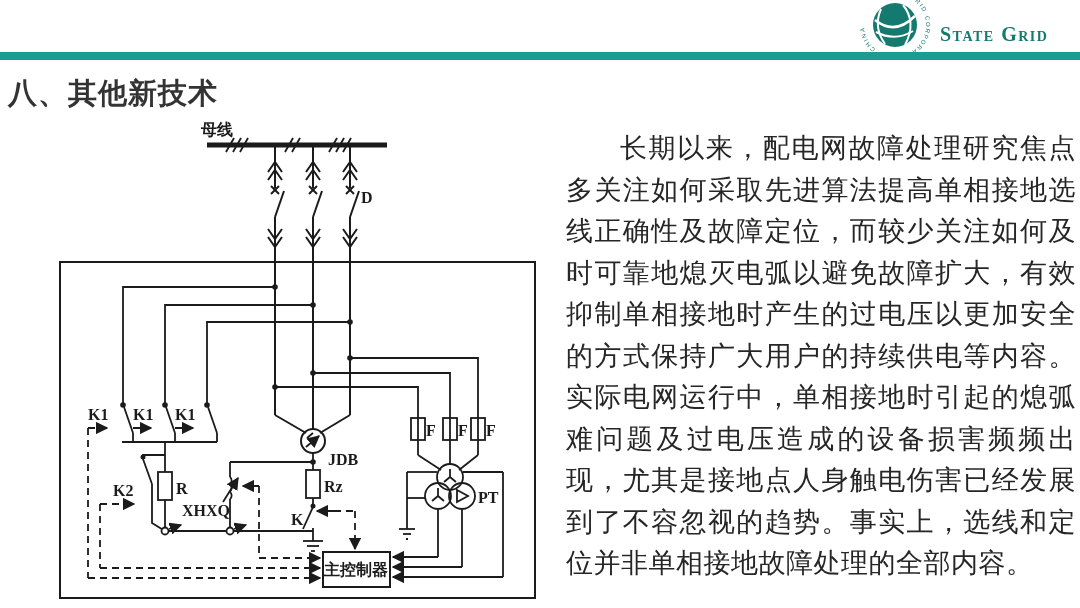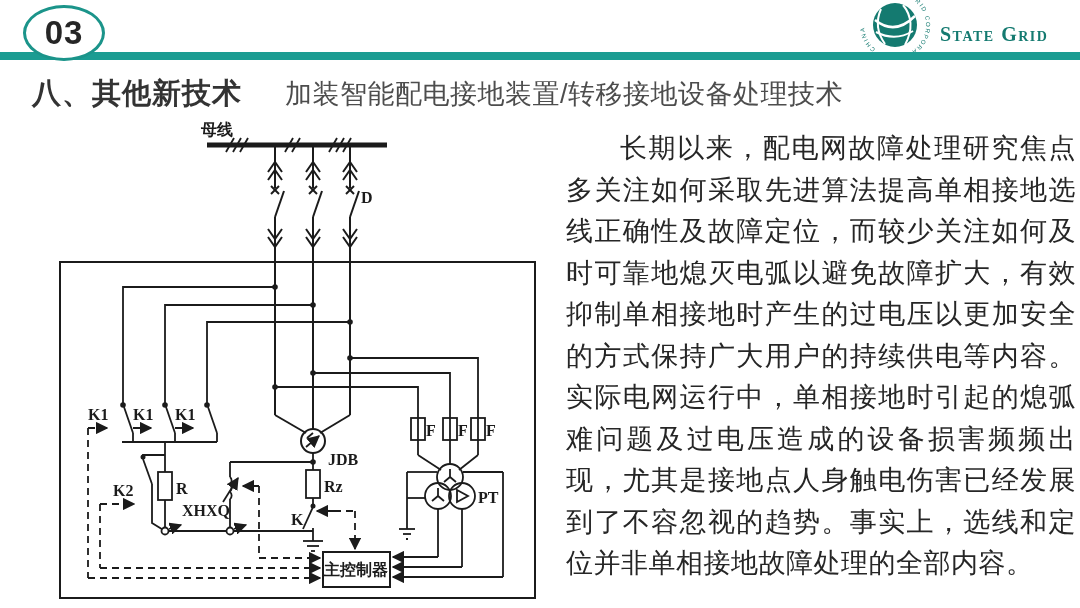--- a/index.html
+++ b/index.html
@@ -13,64 +13,60 @@
          letter-spacing:0.5px;white-space:nowrap;z-index:2;}
   .divider{position:absolute;left:0;top:52px;width:1080px;height:8px;background:#1b9c92;z-index:1;}
   .logo{position:absolute;left:848px;top:0;width:232px;height:52px;z-index:2;}
   .logo-globe{position:absolute;left:3px;top:0;}
   .logo-cn{position:absolute;left:92px;top:0px;font-size:30px;font-weight:700;color:#147a70;
            letter-spacing:2px;white-space:nowrap;}
   .logo-en{position:absolute;left:92px;top:23px;font-size:20px;font-weight:700;color:#147a70;
            font-family:"Liberation Serif",serif;font-variant:small-caps;letter-spacing:1.5px;white-space:nowrap;}
   
   .sec-head{position:absolute;left:8px;top:74px;font-size:29px;font-weight:700;color:#333333;
-            letter-spacing:1px;white-space:nowrap;margin-left:24px;}
+            letter-spacing:1px;white-space:nowrap;}
   .sec-sub{position:absolute;left:285px;top:76px;font-size:27px;font-weight:400;color:#4d4d4d;
            letter-spacing:0.5px;white-space:nowrap;}
   
   .diagram{position:absolute;left:55px;top:115px;width:500px;height:493px;}
   .bodytext{position:absolute;left:566px;top:128px;width:510px;font-family:"Liberation Serif",serif;
             font-size:27px;line-height:41.5px;color:#262626;text-align:justify;letter-spacing:0.5px;}
   .bodytext p{margin:0;text-indent:2em;}
   svg .ink{stroke:#1b1b1b;fill:none;stroke-width:2;}
   svg .thin{stroke:#1b1b1b;fill:none;stroke-width:1.8;}
   svg .dash{stroke:#1b1b1b;fill:none;stroke-width:1.8;stroke-dasharray:7 5;}
   svg .dot{fill:#1b1b1b;stroke:none;}
   svg .lbl{fill:#1b1b1b;font-family:"Liberation Serif",serif;font-size:16px;font-weight:600;}
   svg .lblcn{fill:#1b1b1b;font-family:"Liberation Sans",sans-serif;font-size:16px;font-weight:700;}
 </style>
 </head>
 <body>
 
 <div class="slide">
 
-  <div class="badge">
-    <span>03</span>
-  </div>
   <div class="divider"></div>
 
   <div class="logo">
     <svg class="logo-globe" width="88" height="52" viewBox="0 0 88 52">
       <defs>
         <path id="ringPath" d="M44,25 m-31,0 a31,31 0 1,1 62,0 a31,31 0 1,1 -62,0"></path>
       </defs>
       <circle cx="44" cy="25" r="22" fill="#147a70"></circle>
       <path d="M24,20 Q44,36 64,16" stroke="#ffffff" stroke-width="2.5" fill="none"></path>
       <path d="M30,9 Q22,27 34,44" stroke="#ffffff" stroke-width="2" fill="none"></path>
       <path d="M52,5 Q66,22 54,45" stroke="#ffffff" stroke-width="2" fill="none"></path>
       <path d="M25,32 Q44,42 62,31" stroke="#ffffff" stroke-width="2" fill="none"></path>
       <text font-size="6" fill="#147a70" letter-spacing="1.5" font-family="Liberation Sans,sans-serif">
         <textPath href="#ringPath" startOffset="18%">STATE GRID CORPORATION OF CHINA</textPath>
       </text>
     </svg>
     <div class="logo-en">State Grid</div>
   </div>
 
   <div class="sec-head">八、其他新技术</div>
-  <div class="sec-sub">加装智能配电接地装置/转移接地设备处理技术</div>
 
   <svg class="diagram" viewBox="0 0 500 493">
     <defs>
       <marker id="arr" viewBox="0 0 10 10" refX="9" refY="5" markerWidth="7" markerHeight="7" orient="auto-start-reverse">
         <path d="M0,0 L10,5 L0,10 z" fill="#1b1b1b"></path>
       </marker>
     </defs>
 
     <g>
       <text class="lblcn" x="146" y="20">母线</text>

